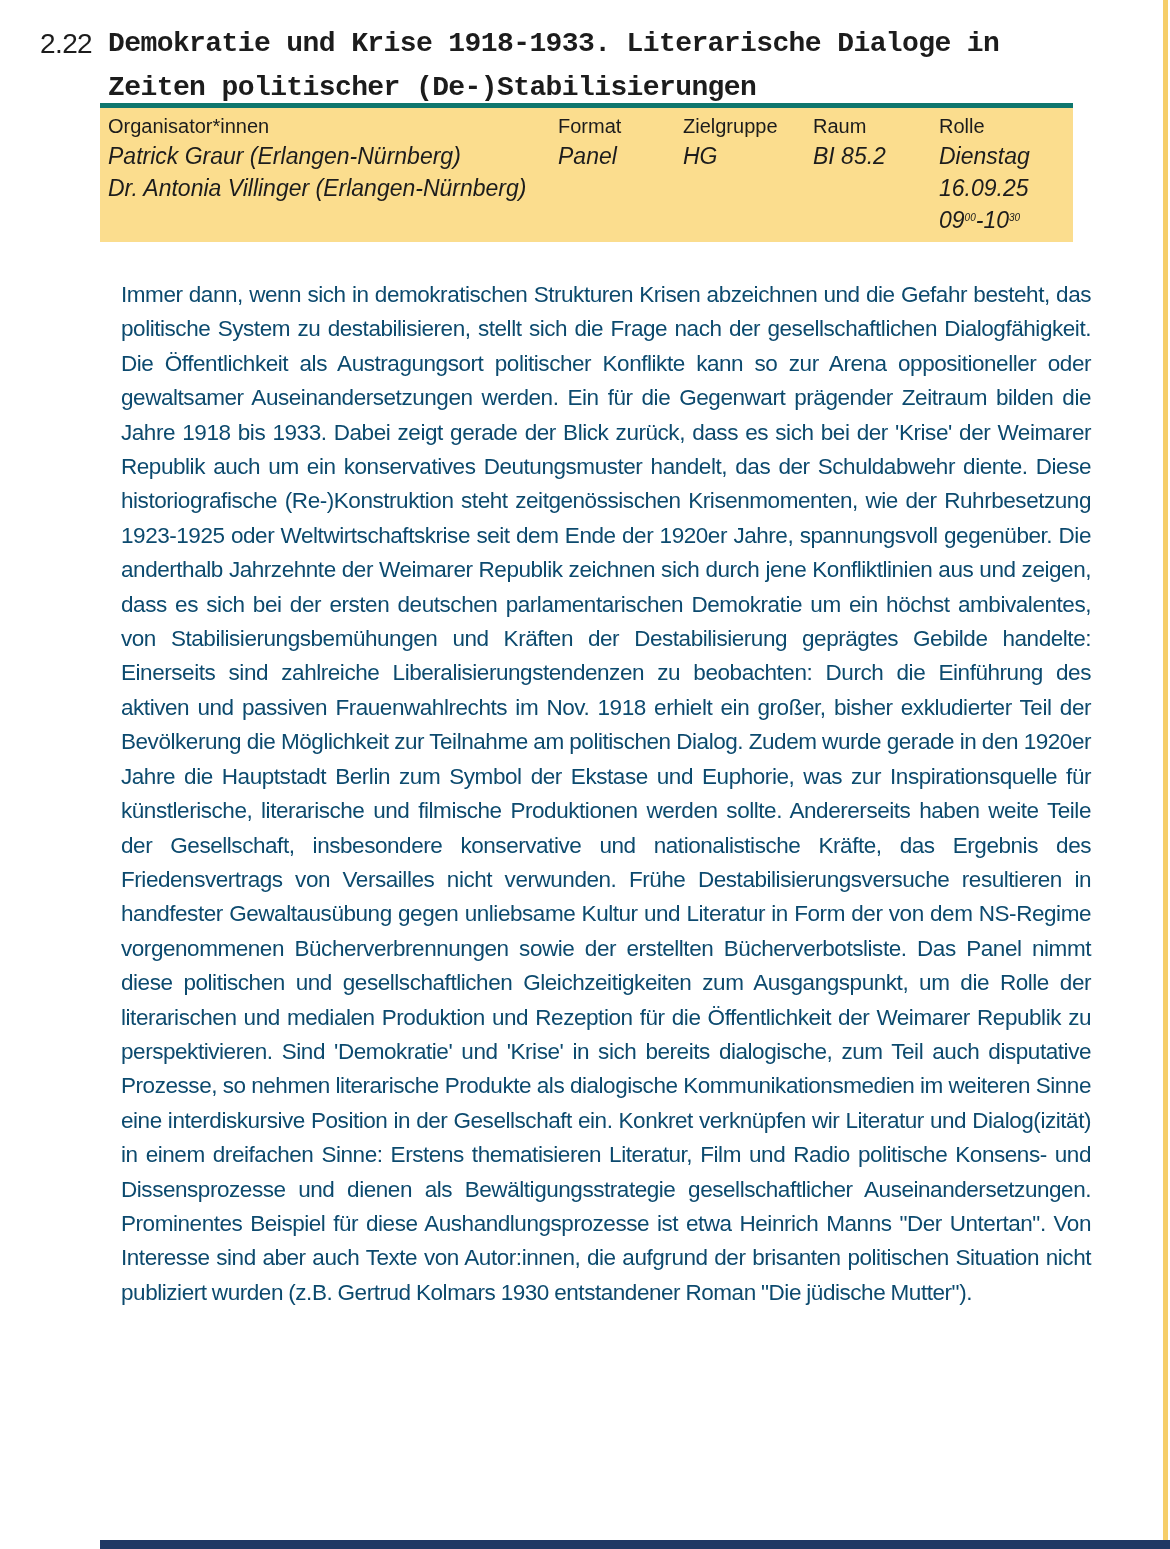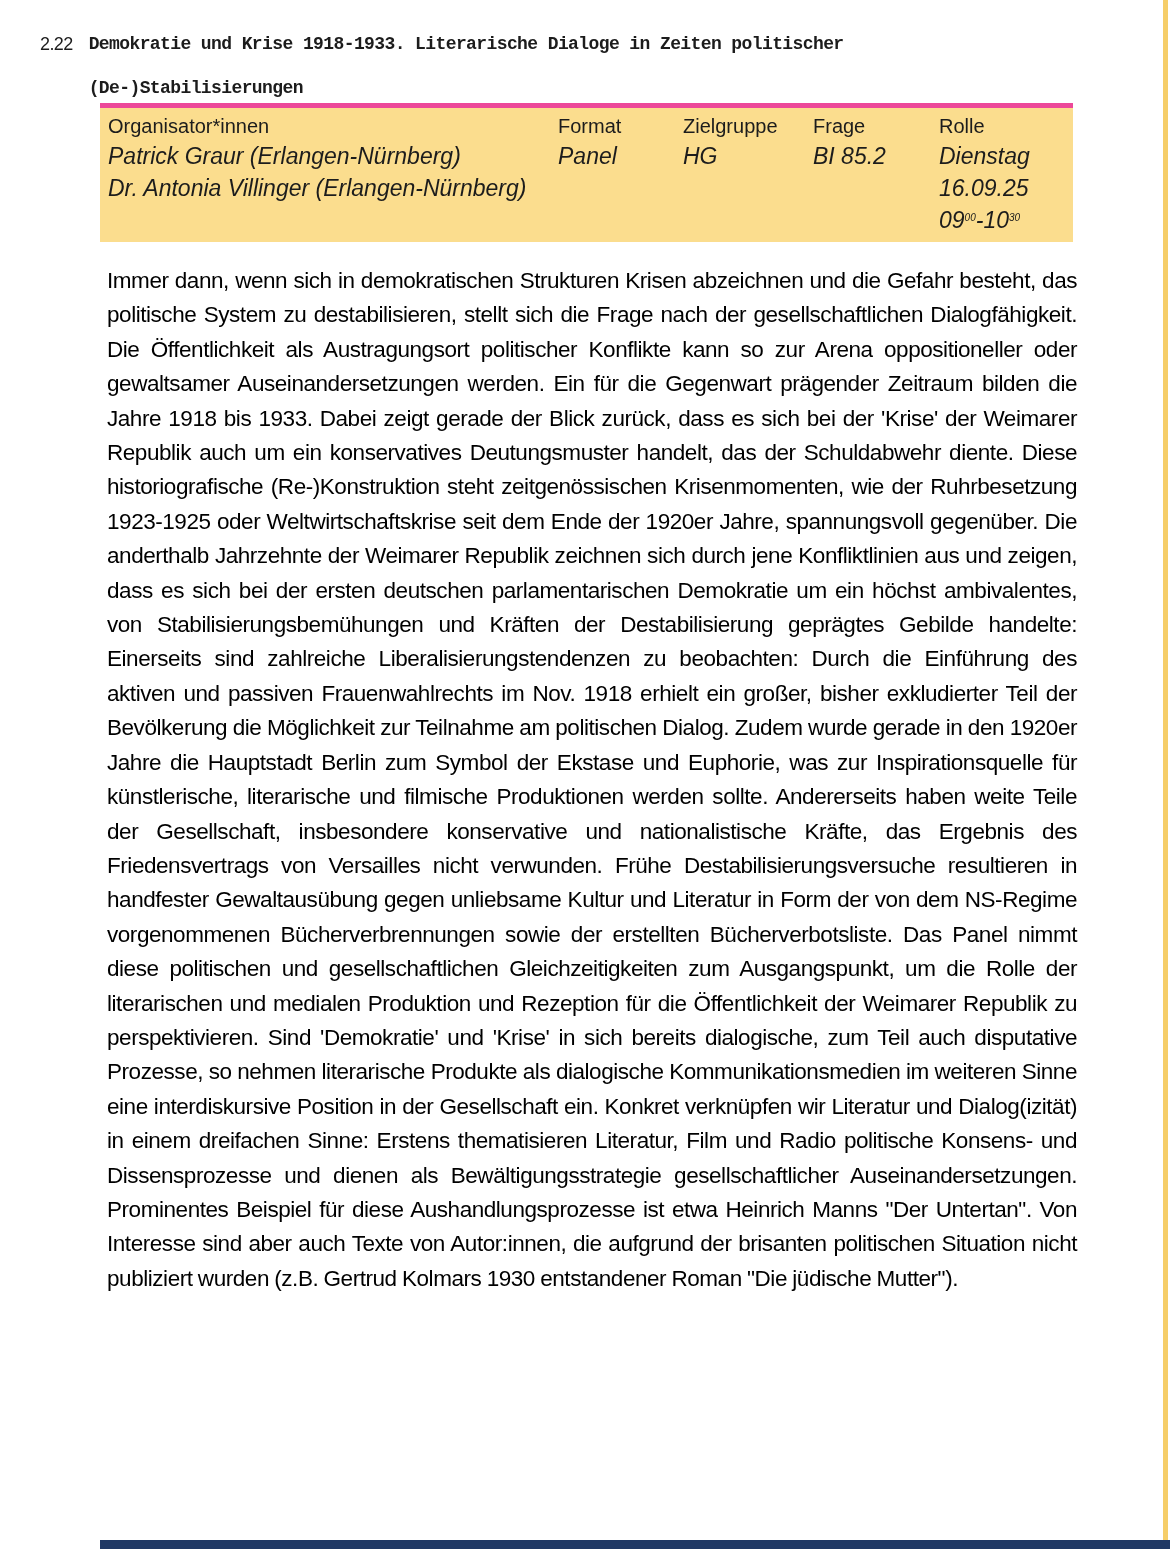--- a/index.html
+++ b/index.html
@@ -8,42 +8,42 @@
     overflow:hidden; font-family:"Liberation Sans","DejaVu Sans",sans-serif;
     color:#1c1c1c;
   }
   
   .edge-line { position:absolute; top:0; right:2px; width:5px; height:100%; background:#F6CE69; }
 
   
   .heading {
     position:absolute; left:40px; top:22px; width:1020px;
     display:flex; align-items:flex-start;
-    font-size:18px; line-height:44px; letter-spacing:-0.6px;
+    font-size:28px; line-height:44px; letter-spacing:-0.6px;
   }
   .heading .num { font-weight:400; flex:0 0 auto; margin-right:16px; }
   .heading .title { font-weight:700; margin:0; font-size:inherit; line-height:inherit;font-family:Liberation Mono, monospace; }
 
   
   .info-table {
     position:absolute; left:100px; top:103px; width:973px; box-sizing:border-box;
-    background:#FBDD8E; border-top:5px solid #ec4899;
+    background:#FBDD8E; border-top:5px solid #0f766e;
     padding:4px 0 6px 8px;
     display:grid; grid-template-columns:450px 125px 130px 126px auto;
   }
   .info-col { min-width:0; padding-right:6px; }
   .info-col .th { font-size:20px; line-height:28px; height:28px; }
   .info-col .td { font-size:23px; line-height:32px;font-style:italic; }
   .td.time sup { font-size:10px; line-height:0; vertical-align:7px; letter-spacing:0; }
 
   
   .abstract {
-    position:absolute; left:103px; top:260px; width:970px; margin:4px;
+    position:absolute; left:103px; top:260px; width:970px; margin:18px;
     font-size:22.5px; line-height:34.4px; letter-spacing:-0.45px; word-spacing:-0.5px;
-    text-align:justify; color:#000000;
+    text-align:justify; color:#0c4a6e;
   }
 
   
   .footer-bar { position:absolute; left:100px; right:0; bottom:0; height:9px; background:#1F3864; z-index:2; }
 </style>
 </head>
 <body>
 
 <div class="page">
 
@@ -66,21 +66,21 @@
       <div class="th">Format</div>
       <div class="td">Panel</div>
     </div>
 
     <div class="info-col">
       <div class="th">Zielgruppe</div>
       <div class="td">HG</div>
     </div>
 
     <div class="info-col">
-      <div class="th">Frage</div>
+      <div class="th">Raum</div>
       <div class="td">BI 85.2</div>
     </div>
 
     <div class="info-col">
       <div class="th">Rolle</div>
       <div class="td">Dienstag</div>
       <div class="td">16.09.25</div>
       <div class="td time"><span>09</span><sup>00</sup><span>-</span><span>10</span><sup>30</sup></div>
     </div>
 

